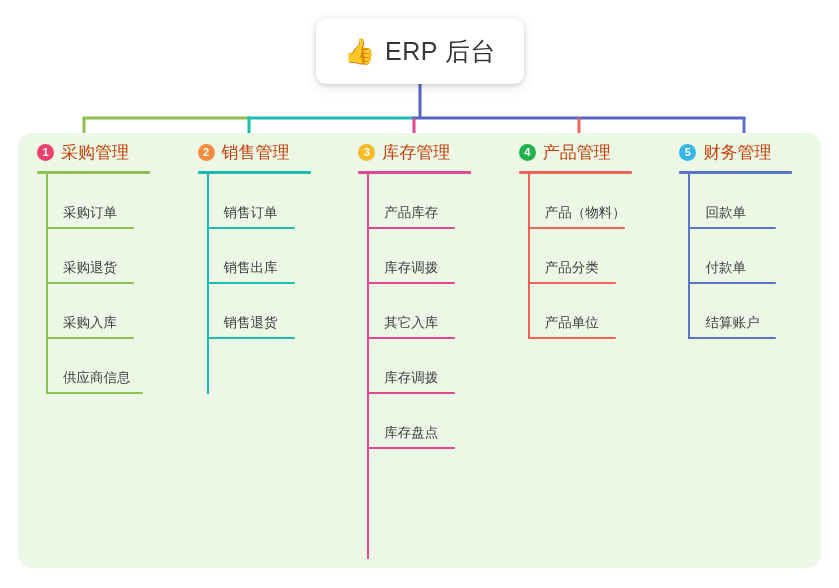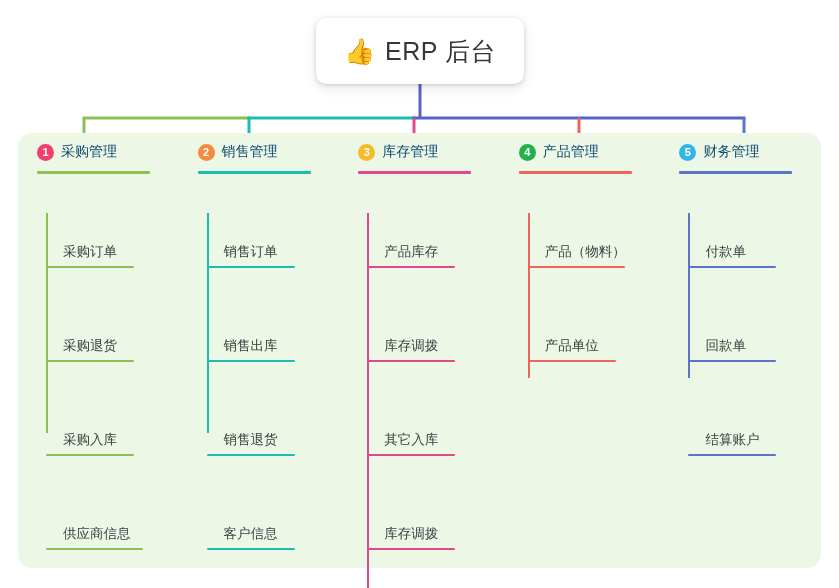--- a/index.html
+++ b/index.html
@@ -97,22 +97,22 @@
     height: 17px;
     border-radius: 50%;
     color: #ffffff;
     font-size: 11px;
     line-height: 17px;
     text-align: center;
     font-weight: bold;
     flex: 0 0 auto;
   }
   .col-title {
-    font-size: 14px;
-    color: #0c4a6e;
+    font-size: 17px;
+    color: #c2410c;
     white-space: nowrap;
   }
   .col-rule {
     height: 3px;
     width: 113px;
     margin-left: 2px;
     border-radius: 1px;
   }
   .items {
     position: relative;
@@ -124,21 +124,20 @@
     left: 0;
     top: 0;
     width: 2px;
     background: #9dc86a;
   }
   .item {
     position: relative;
     height: 55px;
     box-sizing: border-box;
     padding-left: 17px;
-    margin-top: 39px;
   }
   .item-label {
     position: absolute;
     left: 17px;
     bottom: 7px;
     font-size: 13.5px;
     color: #3a3e42;
     white-space: nowrap;
   }
   .item-rule {
@@ -214,24 +213,20 @@
             <div class="item-rule" style="background: rgb(27, 189, 174);"></div>
           </div>
           <div class="item">
             <span class="item-label">销售出库</span>
             <div class="item-rule" style="background: rgb(27, 189, 174);"></div>
           </div>
           <div class="item">
             <span class="item-label">销售退货</span>
             <div class="item-rule" style="background: rgb(27, 189, 174);"></div>
           </div>
-          <div class="item">
-            <span class="item-label">客户信息</span>
-            <div class="item-rule" style="background: rgb(27, 189, 174);"></div>
-          </div>
         </div>
       </div>
       <div class="column">
         <div class="col-header">
           <span class="badge" style="background: rgb(247, 187, 40);">3</span>
           <span class="col-title">库存管理</span>
         </div>
         <div class="col-rule" style="background: rgb(224, 72, 143);"></div>
         <div class="items">
           <div class="spine" style="background: rgb(224, 72, 143); height: 385px;"></div>
@@ -263,42 +258,46 @@
           <span class="col-title">产品管理</span>
         </div>
         <div class="col-rule" style="background: rgb(242, 100, 90);"></div>
         <div class="items">
           <div class="spine" style="background: rgb(242, 100, 90); height: 165px;"></div>
           <div class="item">
             <span class="item-label">产品（物料）</span>
             <div class="item-rule" style="background: rgb(242, 100, 90); width: 97px;"></div>
           </div>
           <div class="item">
+            <span class="item-label">产品分类</span>
+            <div class="item-rule" style="background: rgb(242, 100, 90);"></div>
+          </div>
+          <div class="item">
             <span class="item-label">产品单位</span>
             <div class="item-rule" style="background: rgb(242, 100, 90);"></div>
           </div>
         </div>
       </div>
       <div class="column">
         <div class="col-header">
           <span class="badge" style="background: rgb(54, 182, 232);">5</span>
           <span class="col-title">财务管理</span>
         </div>
         <div class="col-rule" style="background: rgb(91, 116, 200);"></div>
         <div class="items">
           <div class="spine" style="background: rgb(91, 116, 200); height: 165px;"></div>
           <div class="item">
+            <span class="item-label">回款单</span>
+            <div class="item-rule" style="background: rgb(91, 116, 200);"></div>
+          </div>
+          <div class="item">
             <span class="item-label">付款单</span>
             <div class="item-rule" style="background: rgb(91, 116, 200);"></div>
           </div>
           <div class="item">
-            <span class="item-label">回款单</span>
-            <div class="item-rule" style="background: rgb(91, 116, 200);"></div>
-          </div>
-          <div class="item">
             <span class="item-label">结算账户</span>
             <div class="item-rule" style="background: rgb(91, 116, 200);"></div>
           </div>
         </div>
       </div>
     </div>
 
 </div>
 
 </body></html>

